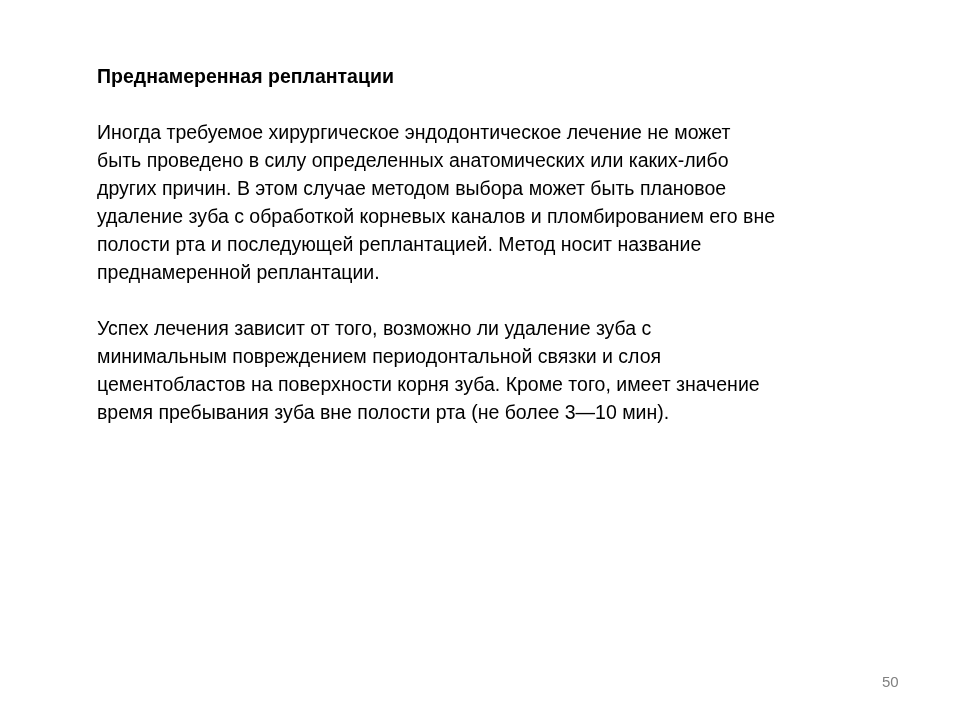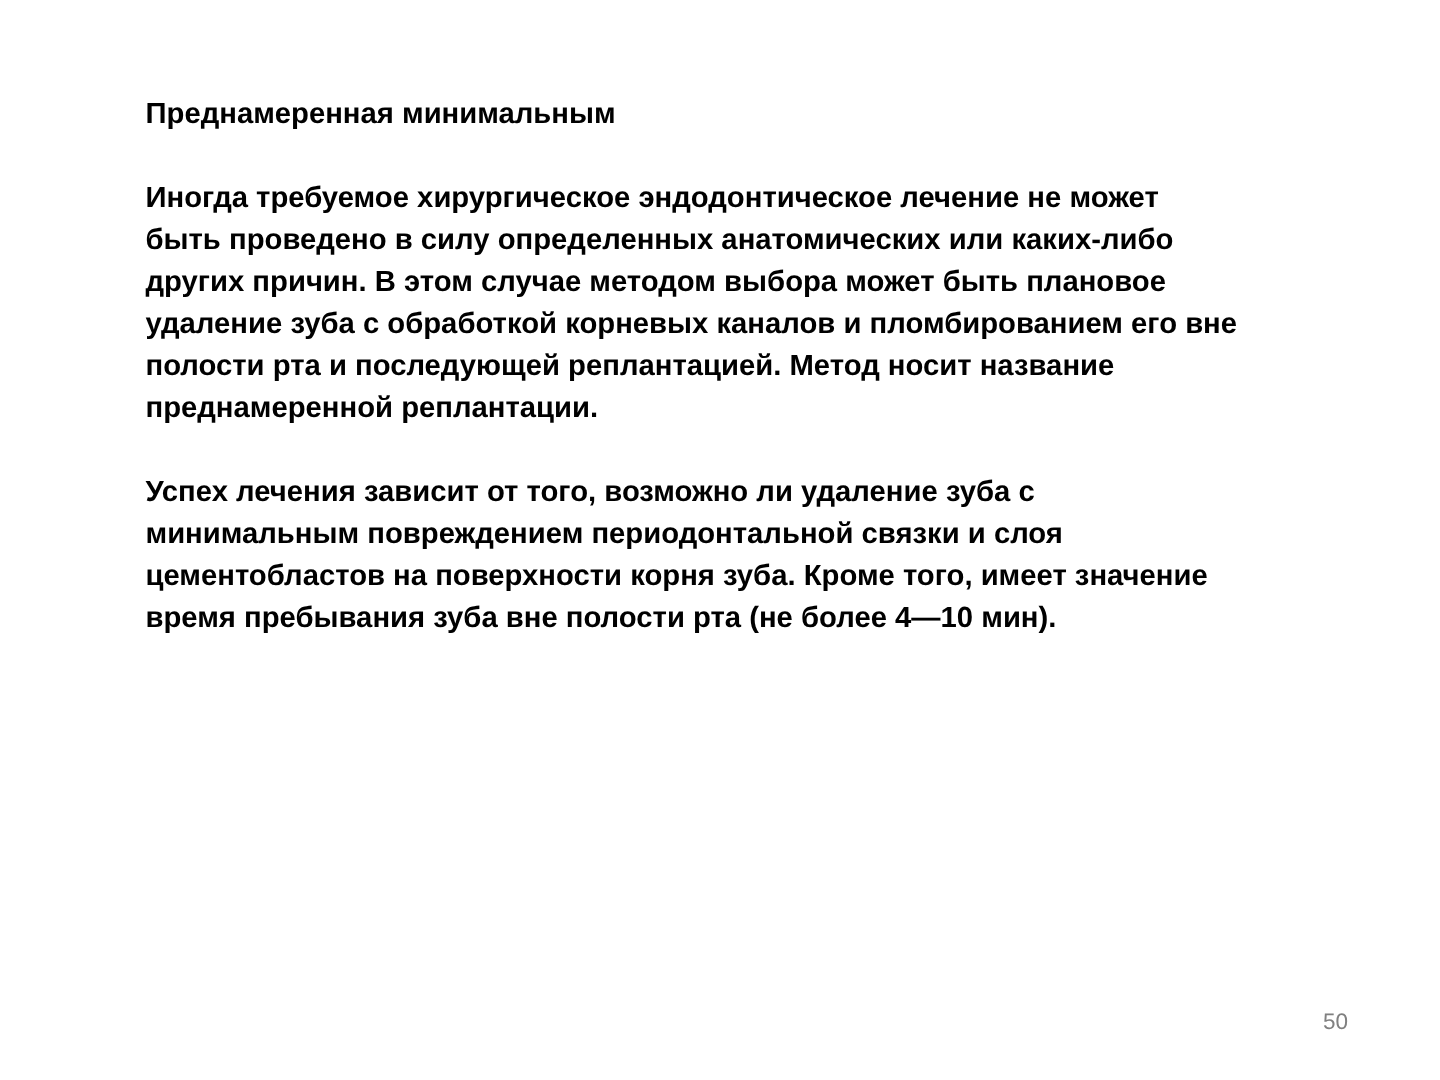--- a/index.html
+++ b/index.html
@@ -28,21 +28,21 @@
     color: #000000;
     line-height: 28px;
     letter-spacing: 0;
     white-space: pre-line;
   }
   .para {
     position: absolute;
     left: 97px;
     width: 740px;
     font-size: 19.5px;
-    font-weight: 700;
+    font-weight: 400;
     color: #000000;
     line-height: 28px;
     white-space: pre-line;
   }
   .para-1 {
     top: 118px;
   }
   .para-2 {
     top: 314px;
   }
@@ -53,28 +53,28 @@
     font-size: 15px;
     font-weight: 400;
     color: #808080;
     line-height: 20px;
   }
 </style>
 </head>
 <body>
 
 <div class="slide">
-  <div class="title">Преднамеренная минимальным</div>
+  <div class="title">Преднамеренная реплантации</div>
 
   <div class="para para-1">Иногда требуемое хирургическое эндодонтическое лечение не может
 быть проведено в силу определенных анатомических или каких-либо
 других причин. В этом случае методом выбора может быть плановое
 удаление зуба с обработкой корневых каналов и пломбированием его вне
 полости рта и последующей реплантацией. Метод носит название
 преднамеренной реплантации.</div>
 
   <div class="para para-2">Успех лечения зависит от того, возможно ли удаление зуба с
 минимальным повреждением периодонтальной связки и слоя
 цементобластов на поверхности корня зуба. Кроме того, имеет значение
-время пребывания зуба вне полости рта (не более 4—10 мин).</div>
+время пребывания зуба вне полости рта (не более 3—10 мин).</div>
 
   <div class="page-number">50</div>
 </div>
 
 </body></html>

